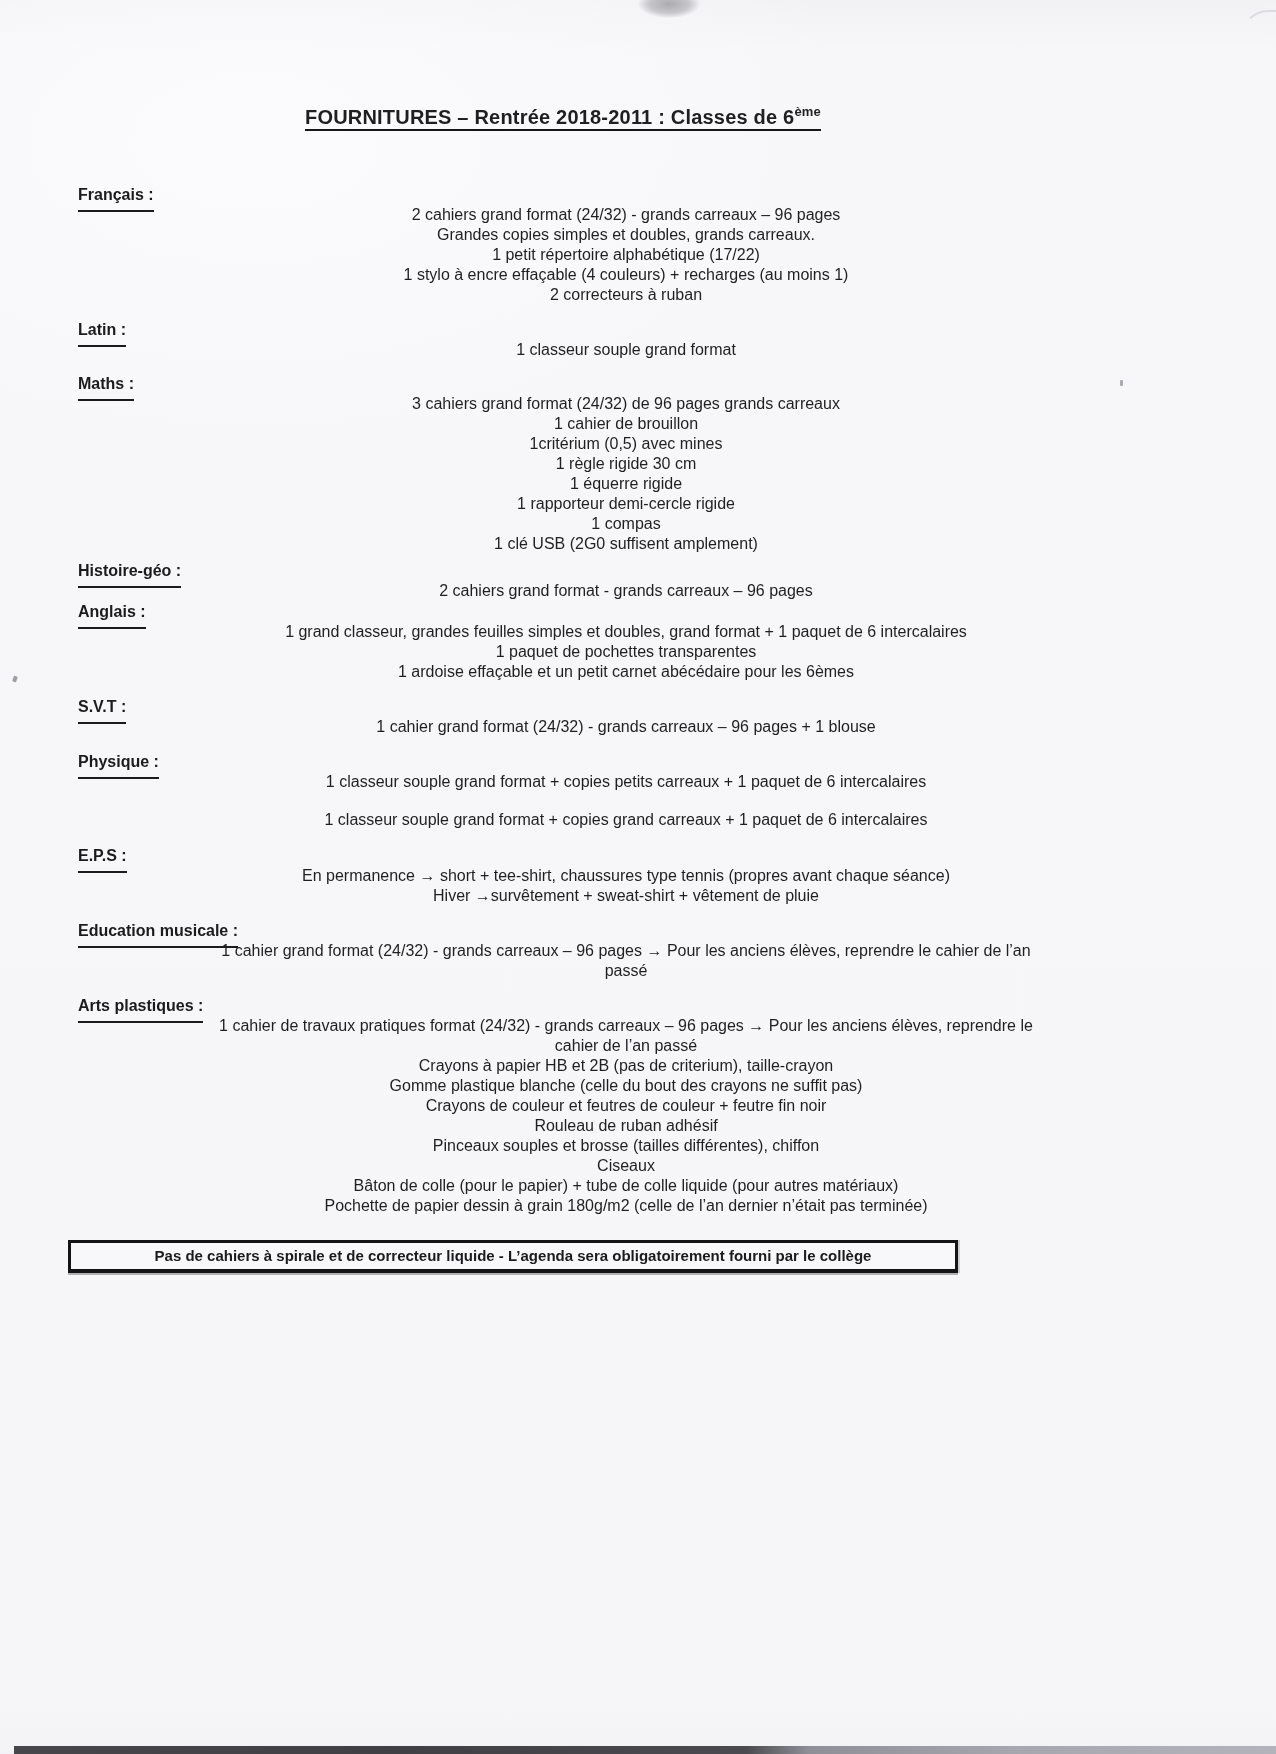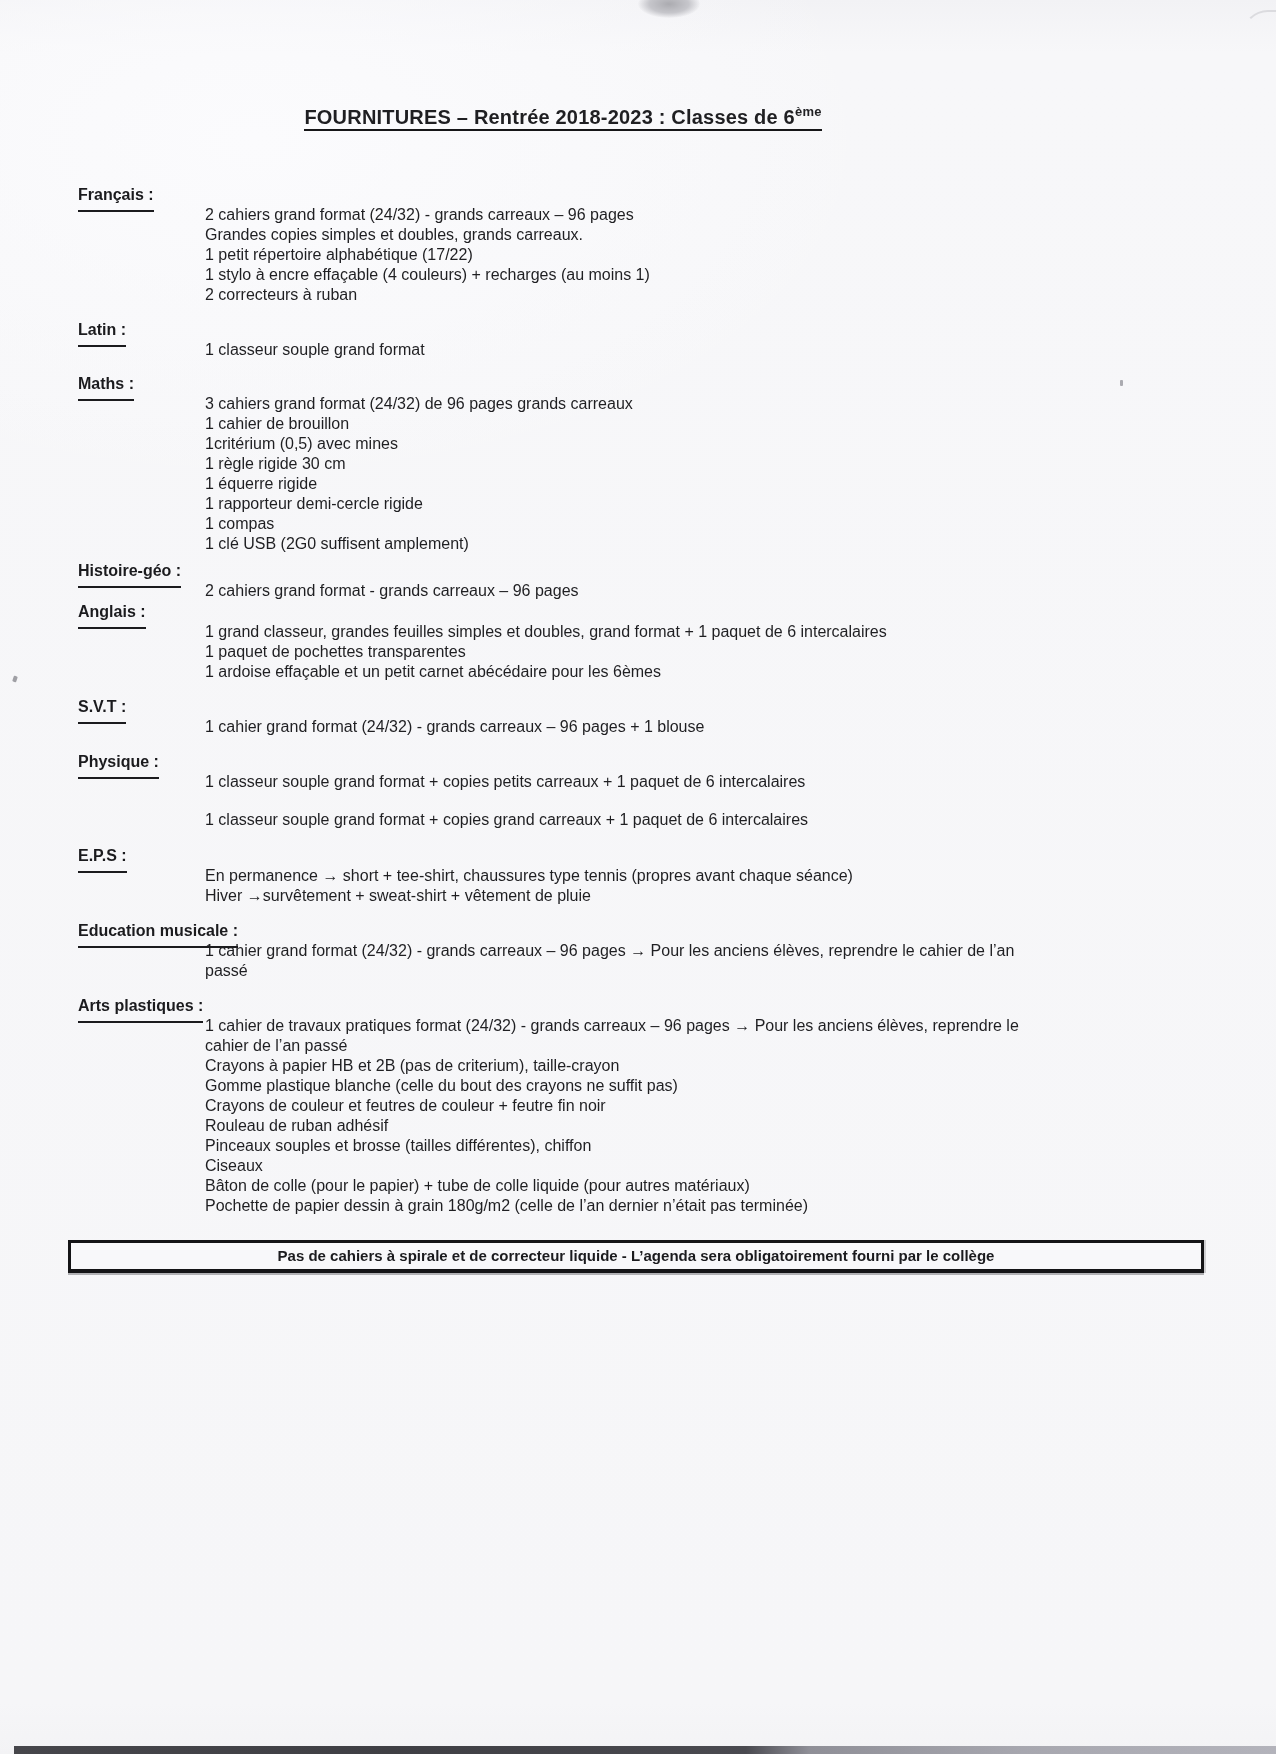--- a/index.html
+++ b/index.html
@@ -114,26 +114,26 @@
   .section-heading .underline {
     border-bottom: 2px solid #1b1b1e;
     padding-bottom: 7px;
   }
   .section-items {
     padding-left: 127px;
     max-width: 842px;
     font-size: 16px;
     line-height: 20px;
   }
-  .item { white-space: normal; }
+  .item { white-space: normal; text-align: center; }
   .item b { font-weight: bold; }
 
   .footer-box {
     margin: 24px 0 0 68px;
-    width: 1136px;
+    width: 890px;
     border: 3px solid #141416;
     border-bottom-width: 4px;
     box-shadow: 0 2px 0 0 rgba(90,90,95,0.45), 2px 0 0 0 rgba(90,90,95,0.25);
     background: #f8f8fa;
     text-align: center;
     padding: 4px 6px 5px 6px;
     box-sizing: border-box;
     font-size: 15px;
     font-weight: bold;
     color: #1b1b1e;
@@ -143,21 +143,21 @@
 <body>
 
 <div class="paper">
 
   <div class="blob-top"></div>
   <div class="corner-tr"></div>
   <div class="speck-left"></div>
   <div class="speck-right"></div>
 
   <div class="doc-title">
-    <span class="underline"><span>FOURNITURES – Rentrée 2018-2023 : Classes de 6</span><span class="sup">ème</span></span>
+    <span class="underline"><span>FOURNITURES – Rentrée 2018-2011 : Classes de 6</span><span class="sup">ème</span></span>
   </div>
 
   <div class="sections" id="sections">
   <div class="section">
     <div class="section-heading">
       <span class="underline">Français :</span>
     </div>
     <div class="section-items">
           <div class="item">2 cahiers grand format (24/32) - grands carreaux – 96 pages</div>
           <div class="item">Grandes copies simples et doubles, grands carreaux.</div>

